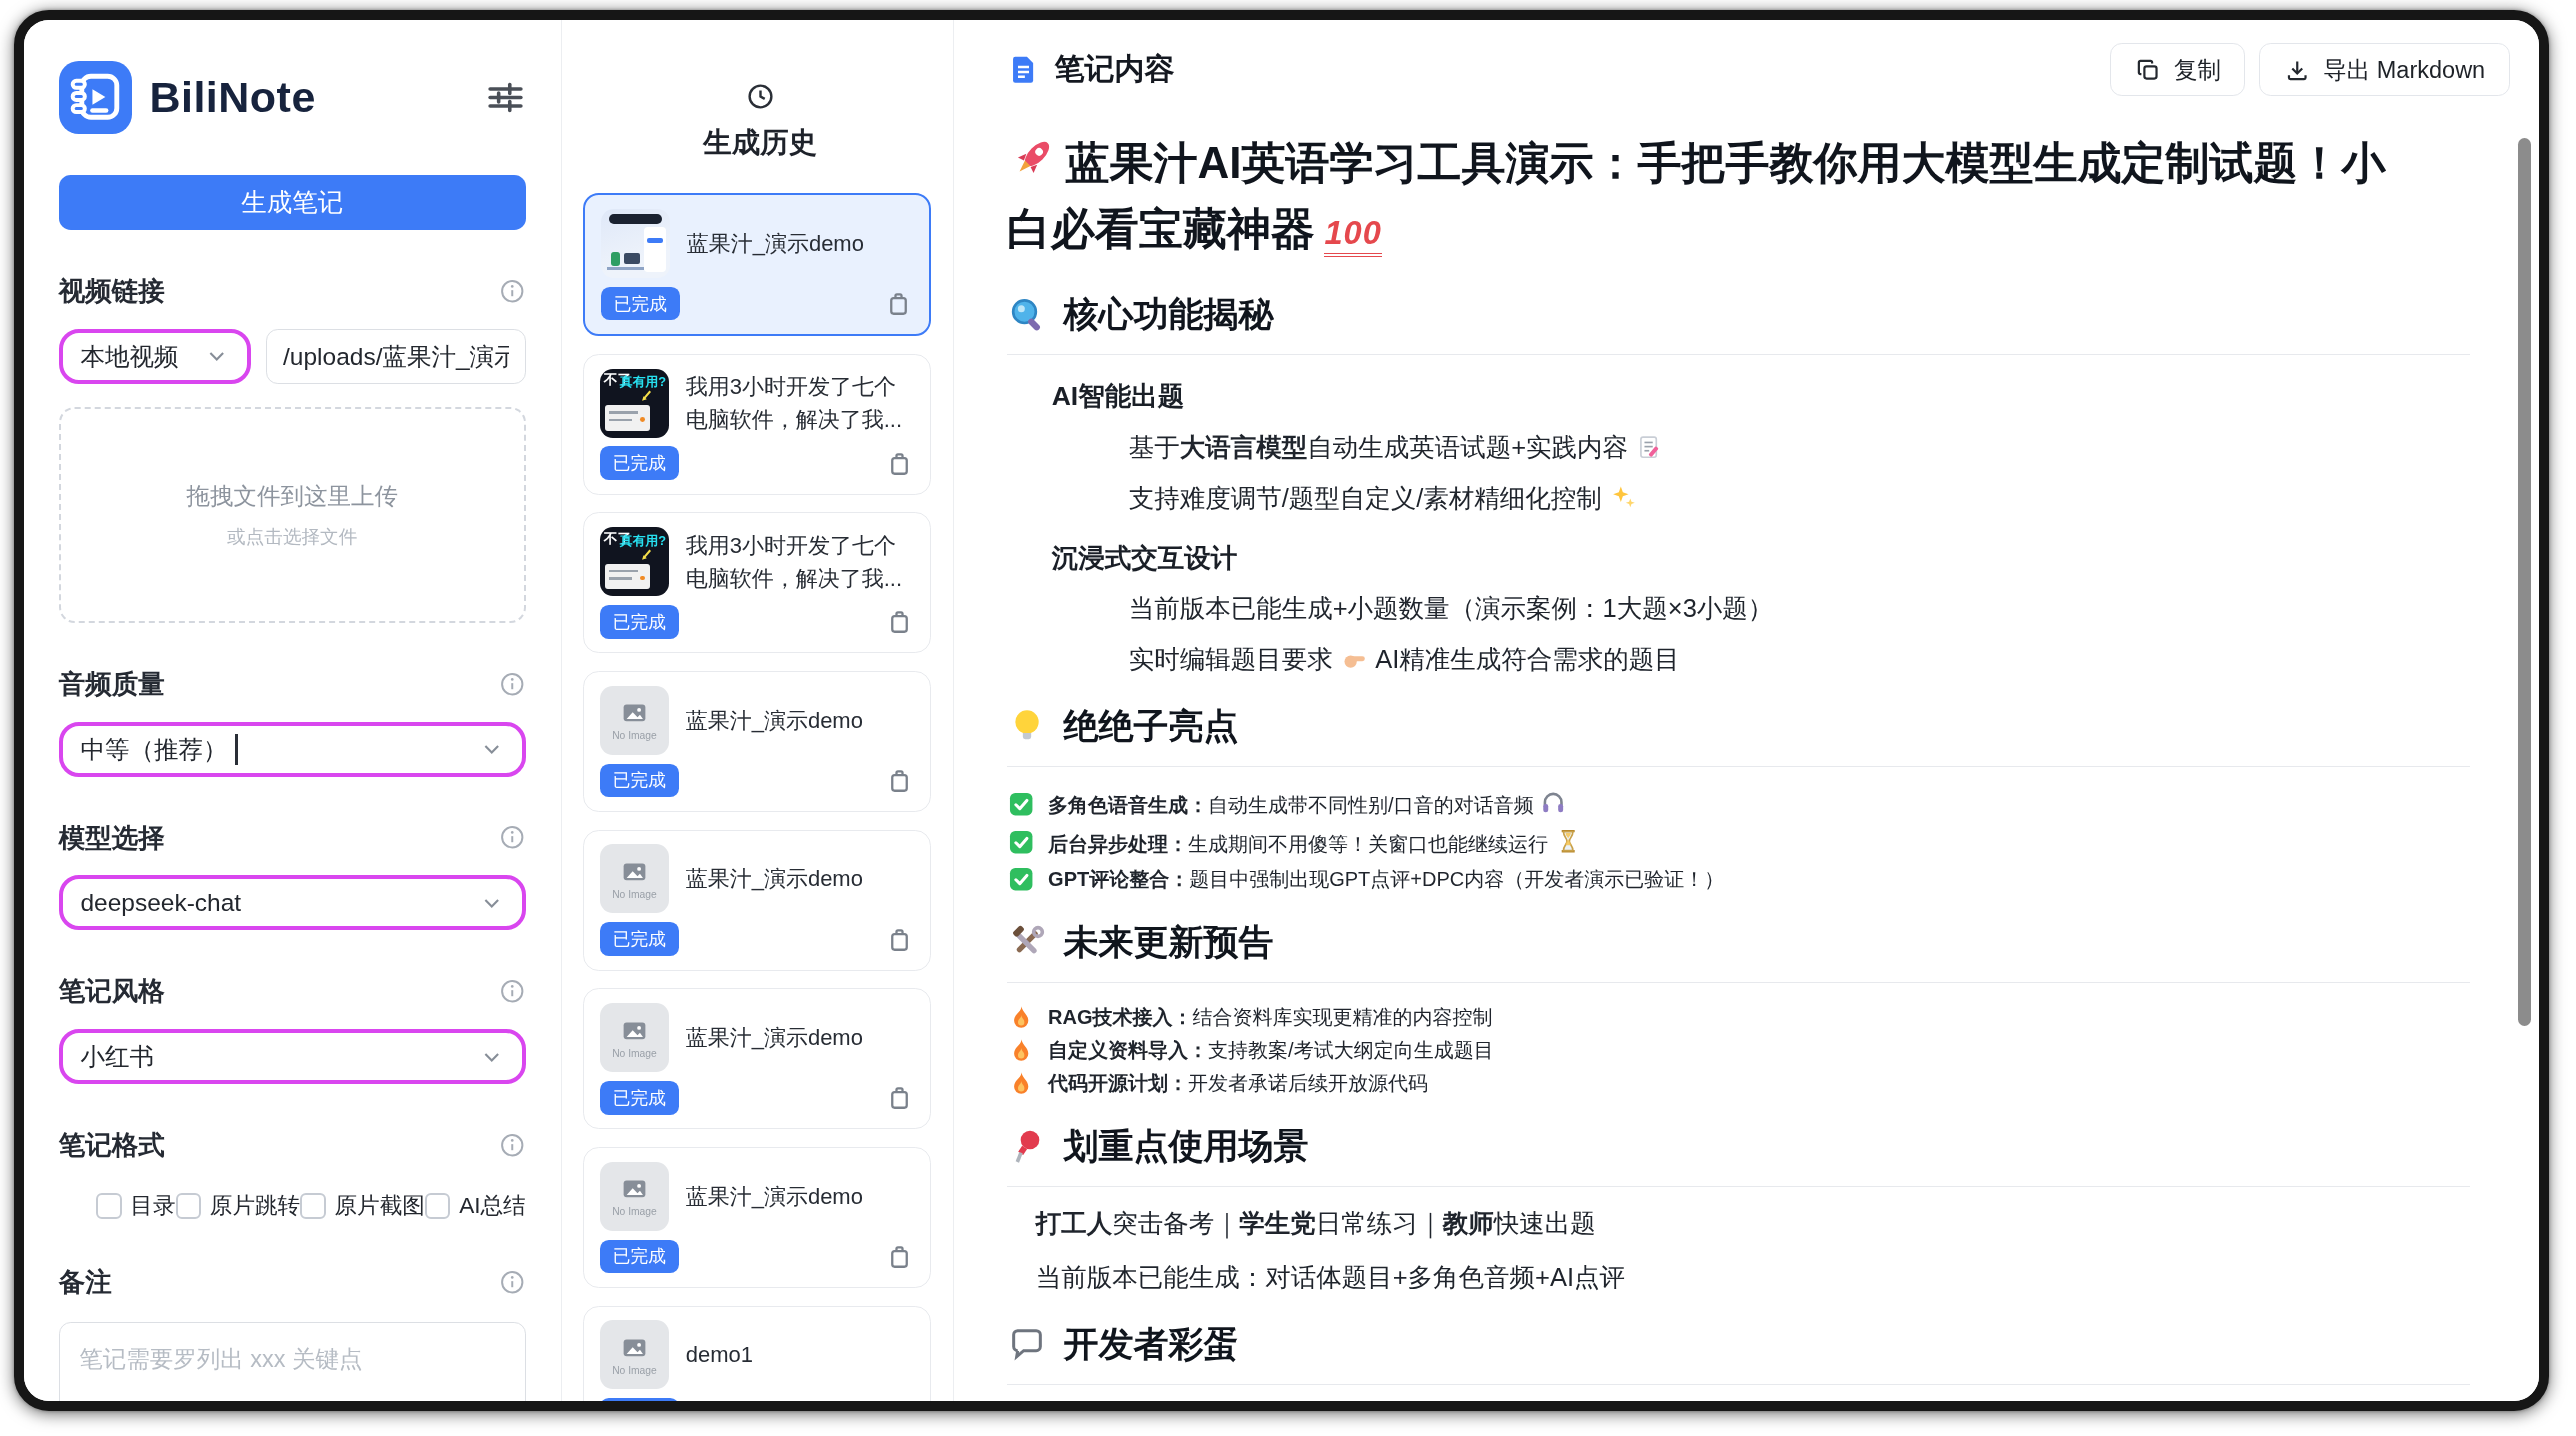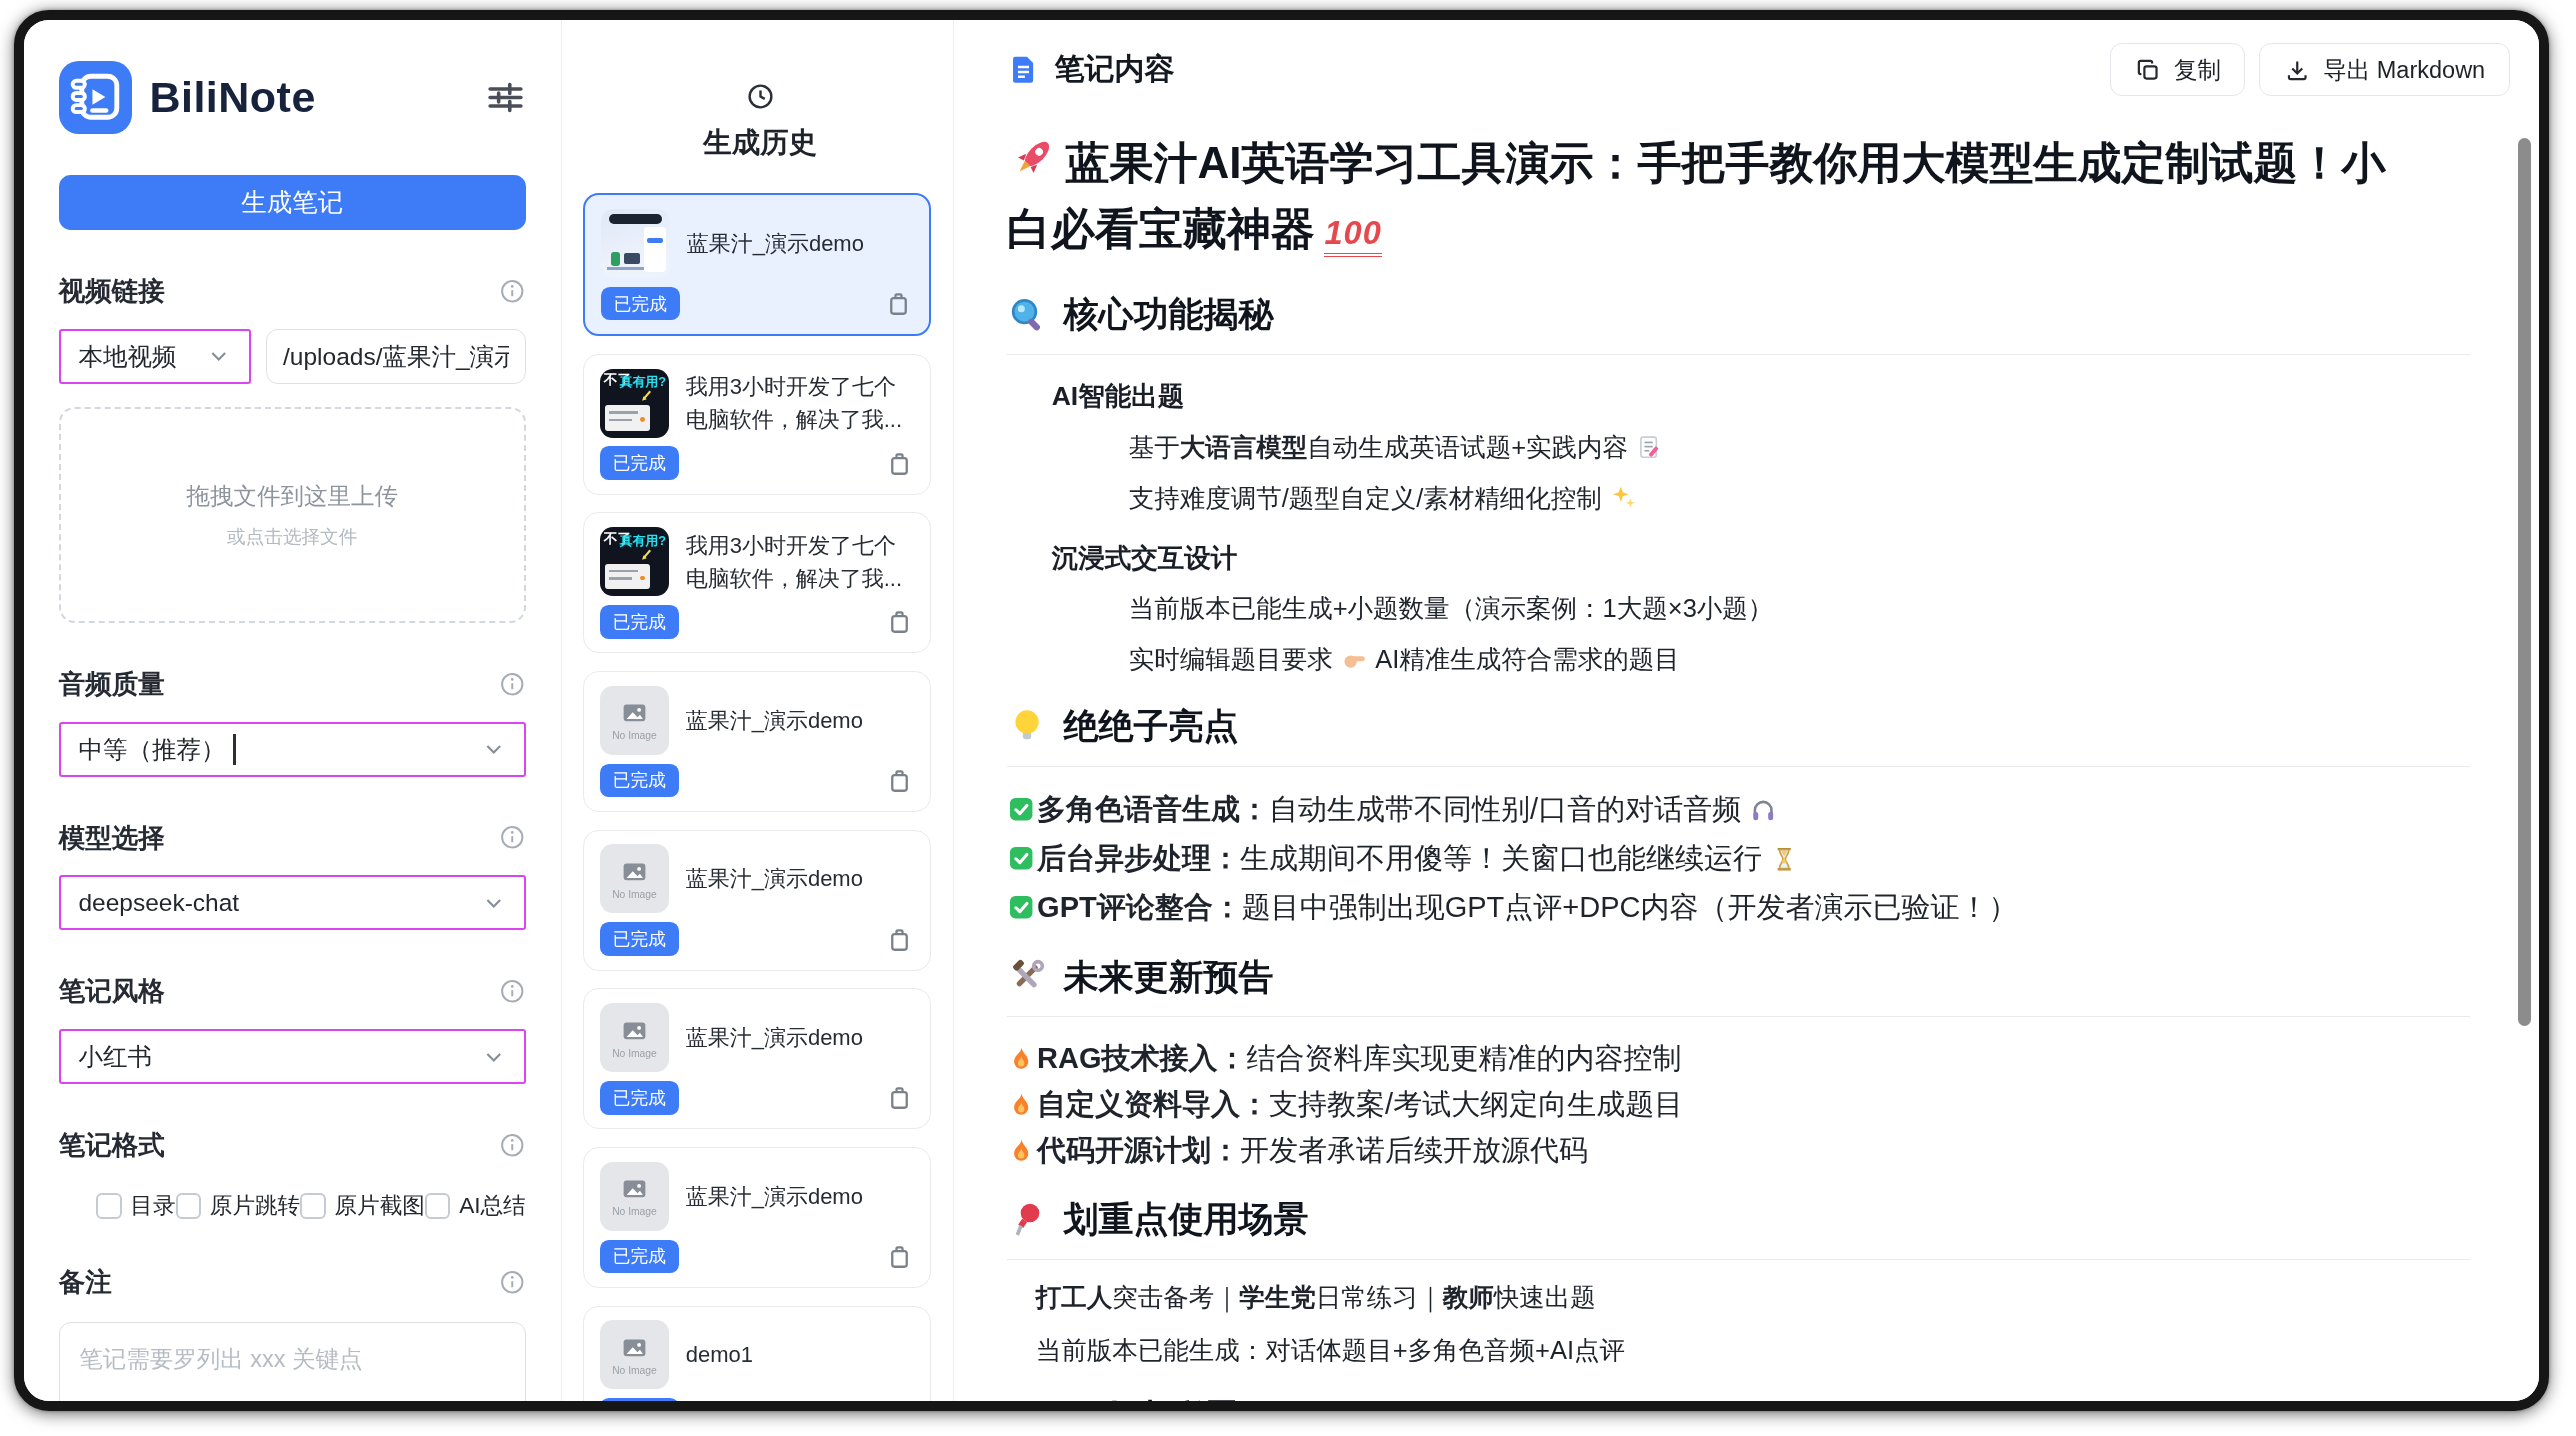--- a/index.html
+++ b/index.html
@@ -22,21 +22,21 @@
   .logo-row { display:flex; align-items:center; gap:17.7px; margin-top:15.7px; }
   .logo { width:73px; height:73px; flex:none; }
   .app-name { font-size:43px; font-weight:800; color:#17233D; letter-spacing:0.5px; }
   .sliders { margin-left:auto; width:41px; height:41px; cursor:pointer; }
   .gen-btn { margin-top:41px; width:100%; height:55px; background:#3D7BF7; color:#fff; font-size:25.5px;
     border:none; border-radius:11.8px; font-weight:500; font-family:inherit; cursor:pointer; }
   .field-label { display:flex; align-items:center; justify-content:space-between; margin-top:43px;
     font-size:26.5px; font-weight:600; color:#252A33; }
   .info-ic { width:26.5px; height:26.5px; }
   .ctrl-row { display:flex; gap:15.7px; margin-top:19.6px; }
-  .select { height:55px; border:2px solid #d946ef; border-radius:3px; display:flex; align-items:center;
+  .select { height:55px; border:4px solid #d946ef; border-radius:20px; display:flex; align-items:center;
     padding:0 17.7px; font-size:24.5px; color:#23272E; background:#fff; cursor:pointer; }
   .select .chev { margin-left:auto; width:25.5px; height:25.5px; }
   .select.src { width:192px; flex:none; }
   .select.full { width:100%; margin-top:19.6px; }
   .tinput { flex:1; min-width:0; height:55px; border:1px solid #DCDFE4; border-radius:11.8px; padding:0 15.7px;
     font-size:24.5px; font-family:inherit; color:#23272E; }
   .caret { width:2.9px; height:31px; background:#2A2F37; margin-left:7.8px; }
   .upload { margin-top:23.5px; height:216px; border:2.9px dashed #D3D7DE; border-radius:15.7px;
     display:flex; flex-direction:column; align-items:center; justify-content:center; gap:11.8px; cursor:pointer; }
   .u1 { font-size:23.5px; color:#8D949E; }
@@ -94,21 +94,21 @@
   .note-title .emj { display:inline-block; width:51px; height:51px; vertical-align:-5.9px; margin-right:7.8px; }
   .hundred { color:#E5484D; font-weight:800; font-style:italic; font-size:.74em; letter-spacing:1px;
     border-bottom:4.9px double #E5484D; line-height:1; padding-bottom:2px; margin-left:9.8px; }
   .h2row { display:flex; align-items:center; gap:16.7px; margin-top:25.5px; padding-bottom:15.7px;
     border-bottom:1px solid #E7E9ED; font-size:35px; font-weight:800; color:#10151D; }
   .h2row svg { width:40px; height:40px; flex:none; }
   .grp-title { margin:23.5px 0 0 45px; font-size:26.5px; font-weight:700; color:#1A1F27; }
   .itm { margin:15.7px 0 0 122px; font-size:25.5px; line-height:1.38; color:#1F242C; }
   .itm .em, .chk .em { display:inline-block; width:28.4px; height:28.4px; vertical-align:-4.9px; }
   .chkwrap { margin-top:21.6px; }
-  .chk { display:flex; align-items:center; gap:2px; margin:6.9px 0; font-size:29px; line-height:1.45; color:#1F242C;text-align:right; }
+  .chk { display:flex; align-items:center; gap:13px; margin:6.9px 0; font-size:20px; line-height:1.45; color:#1F242C;text-align:right; }
   .chk svg.lead { width:28.4px; height:28.4px; flex:none; }
   .chk b { font-weight:700; }
   .flmwrap { margin-top:19.6px; }
   .flmwrap .chk { margin:3.9px 0; }
   .scen { margin:19.6px 0 0 29px; font-size:25.5px; line-height:1.4; color:#1F242C; }
   .scen + .scen { margin-top:17.7px; }
   .scrollbar-thumb { position:absolute; right:7.8px; top:118px; width:12.8px; height:888px; border-radius:6.9px; background:#8C8C8C; }
 </style>
 </head>
 <body>

